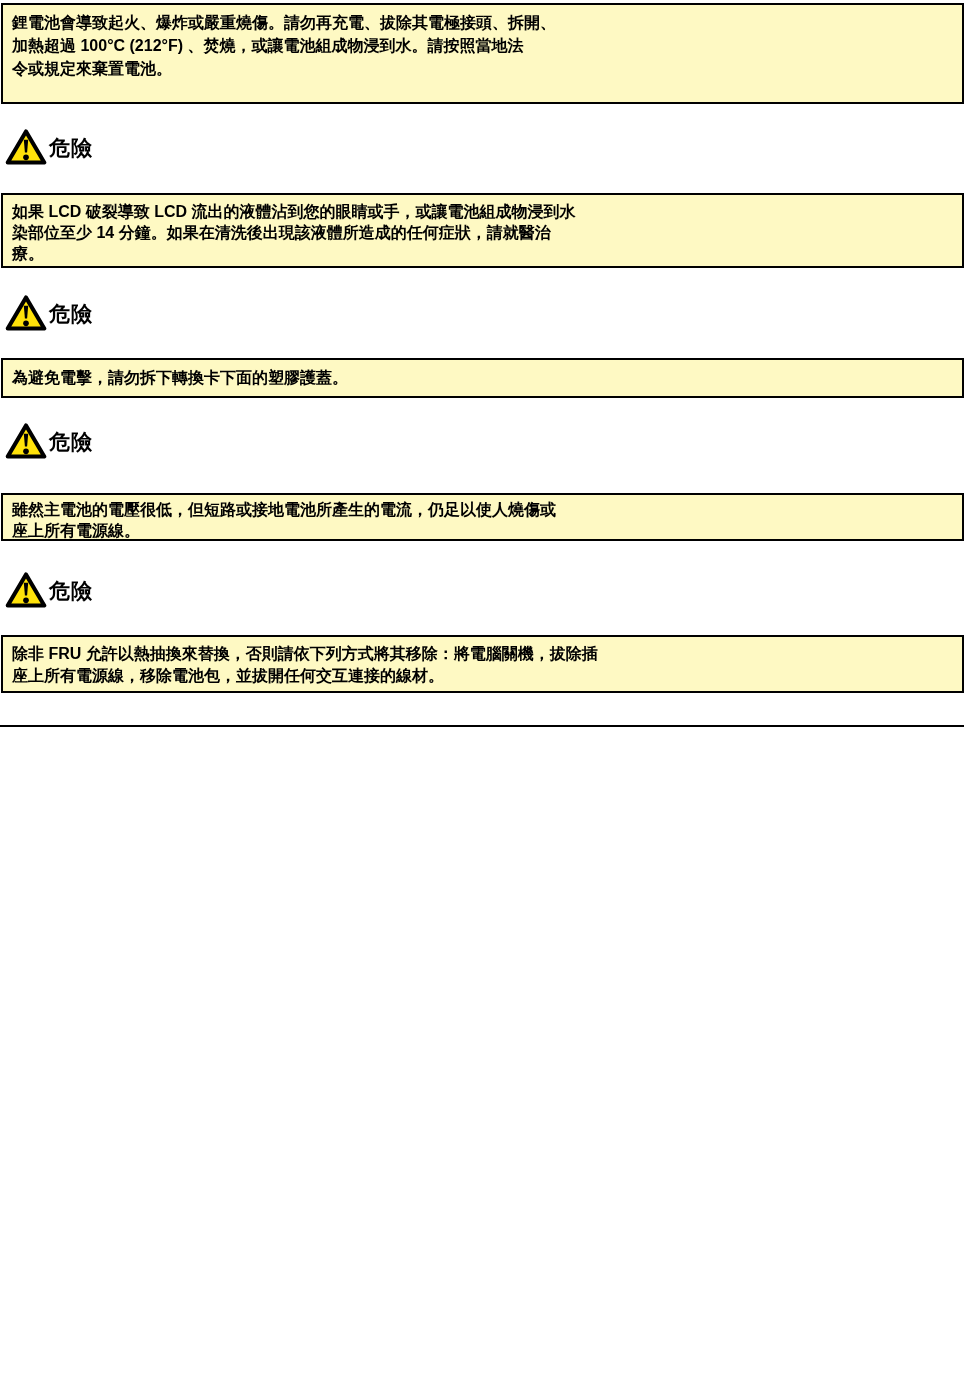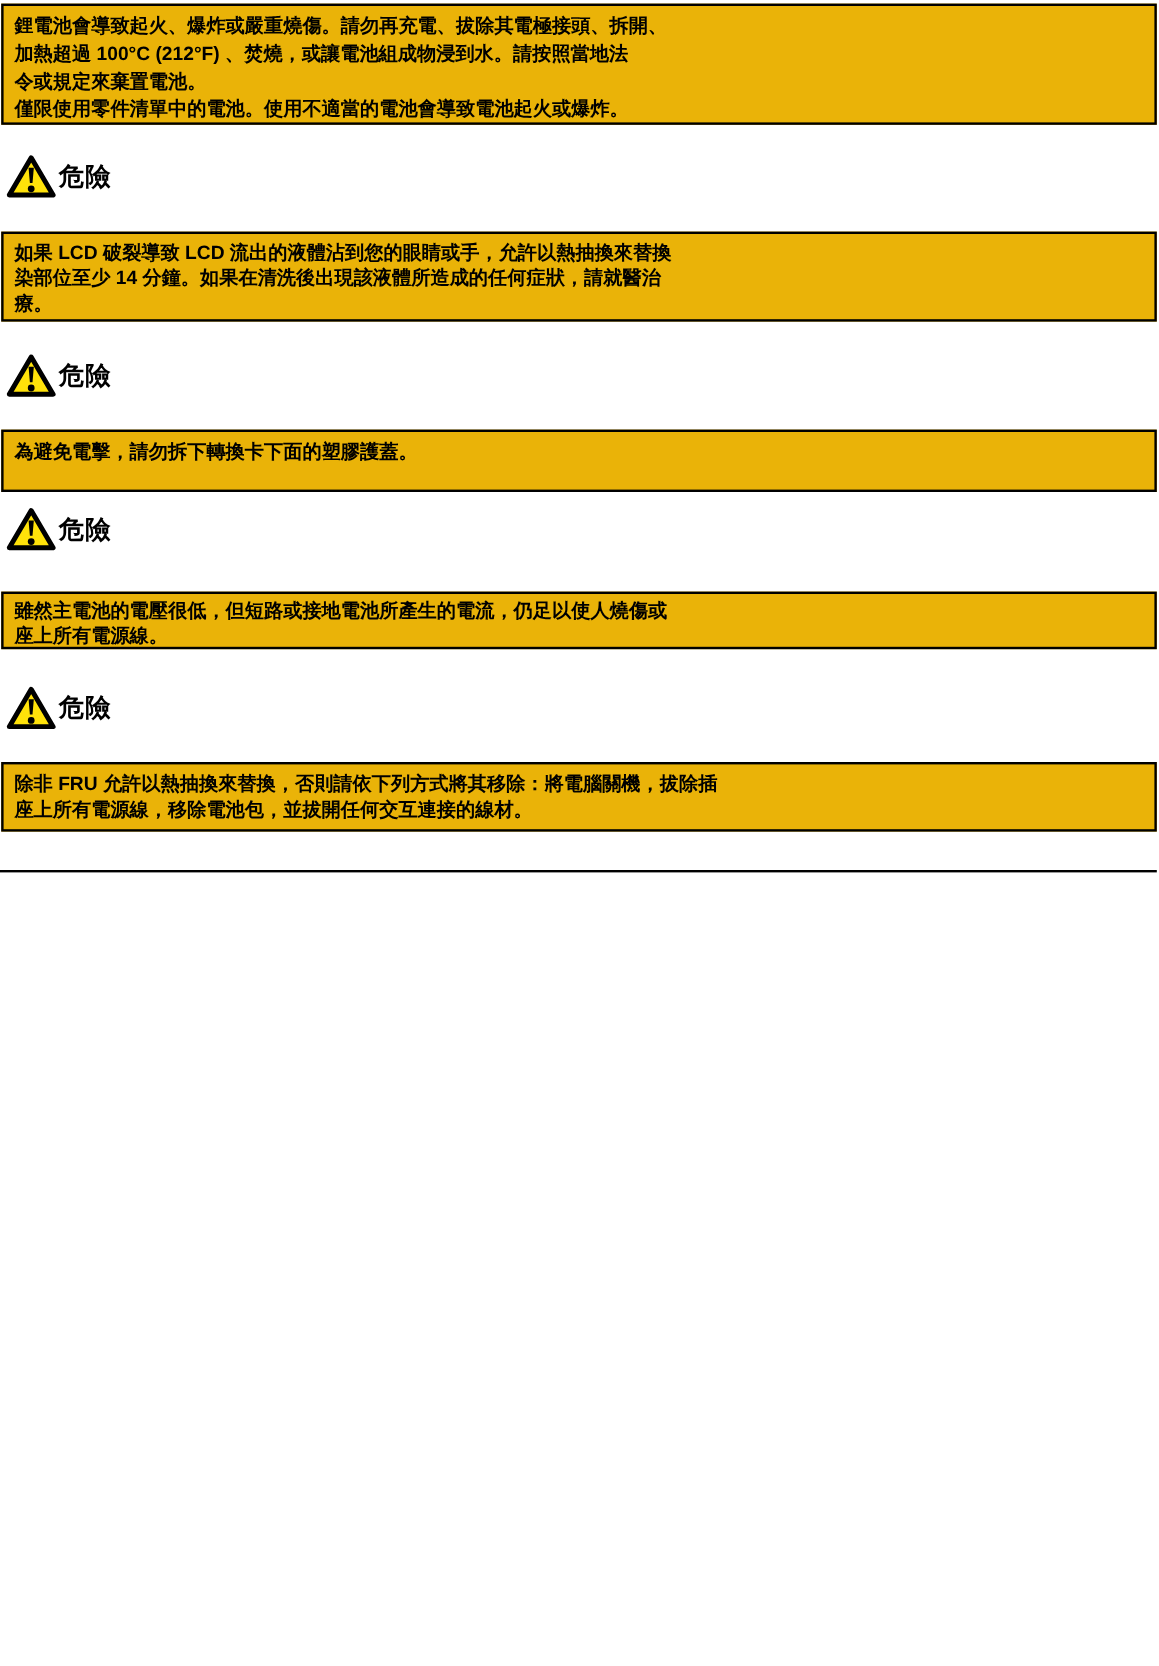--- a/index.html
+++ b/index.html
@@ -20,30 +20,30 @@
     position: absolute;
     inset: 0;
     background: #ffffff;
   }
   .wbox {
     position: absolute;
     left: 1px;
     width: 963px;
     box-sizing: border-box;
     border: 2px solid #000000;
-    background: #eab308;
+    background: #fef9c3;
     font-size: 16px;
     padding: 6px 9px 0 9px;
   }
   .wbox .line {
     white-space: nowrap;
   }
   .box-a { top: 3px;   height: 101px; line-height: 23px; }
   .box-b { top: 193px; height: 75px;  line-height: 21px; padding-top: 6px; }
-  .box-c { top: 358px; height: 52px;  line-height: 21px; padding-top: 7px; }
+  .box-c { top: 358px; height: 40px;  line-height: 21px; padding-top: 7px; }
   .box-d { top: 493px; height: 48px;  line-height: 21px; padding-top: 4px; }
   .box-e { top: 635px; height: 58px;  line-height: 22px; padding-top: 6px; }
 
   .danger-row {
     position: absolute;
     left: 5px;
     height: 42px;
     display: flex;
     align-items: center;
   }
@@ -78,34 +78,33 @@
 </style>
 </head>
 <body>
 
 <main class="page">
 
   <section class="wbox box-a">
     <div class="line">鋰電池會導致起火、爆炸或嚴重燒傷。請勿再充電、拔除其電極接頭、拆開、</div>
     <div class="line">加熱超過 100°C (212°F) 、焚燒，或讓電池組成物浸到水。請按照當地法</div>
     <div class="line">令或規定來棄置電池。</div>
-    <div class="line">僅限使用零件清單中的電池。使用不適當的電池會導致電池起火或爆炸。</div>
   </section>
 
   <div class="danger-row row-1">
     <svg viewBox="0 0 46 42" aria-hidden="true">
       <path d="M23 4 L43 38 L3 38 Z" stroke="#000000" stroke-width="4.5" stroke-linejoin="round" fill="#FFE20A"></path>
       <polygon points="20.6,13 25.4,13 24.2,27 21.8,27" fill="#000000"></polygon>
       <circle cx="23" cy="32.3" r="3.1" fill="#000000"></circle>
     </svg>
     <span class="danger-label">危險</span>
   </div>
 
   <section class="wbox box-b">
-    <div class="line">如果 LCD 破裂導致 LCD 流出的液體沾到您的眼睛或手，允許以熱抽換來替換</div>
+    <div class="line">如果 LCD 破裂導致 LCD 流出的液體沾到您的眼睛或手，或讓電池組成物浸到水</div>
     <div class="line">染部位至少 14 分鐘。如果在清洗後出現該液體所造成的任何症狀，請就醫治</div>
     <div class="line">療。</div>
   </section>
 
   <div class="danger-row row-2">
     <svg viewBox="0 0 46 42" aria-hidden="true">
       <path d="M23 4 L43 38 L3 38 Z" stroke="#000000" stroke-width="4.5" stroke-linejoin="round" fill="#FFE20A"></path>
       <polygon points="20.6,13 25.4,13 24.2,27 21.8,27" fill="#000000"></polygon>
       <circle cx="23" cy="32.3" r="3.1" fill="#000000"></circle>
     </svg>

